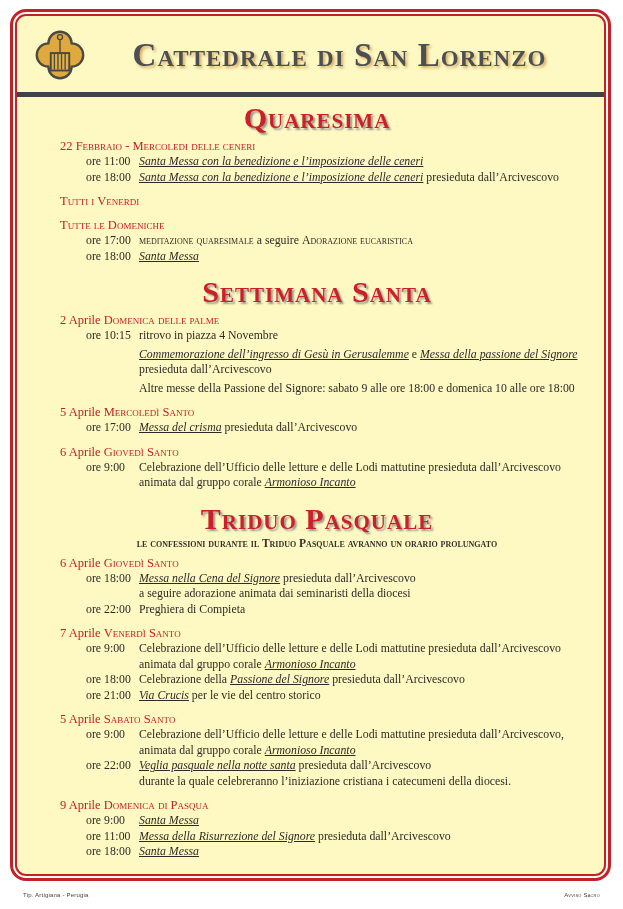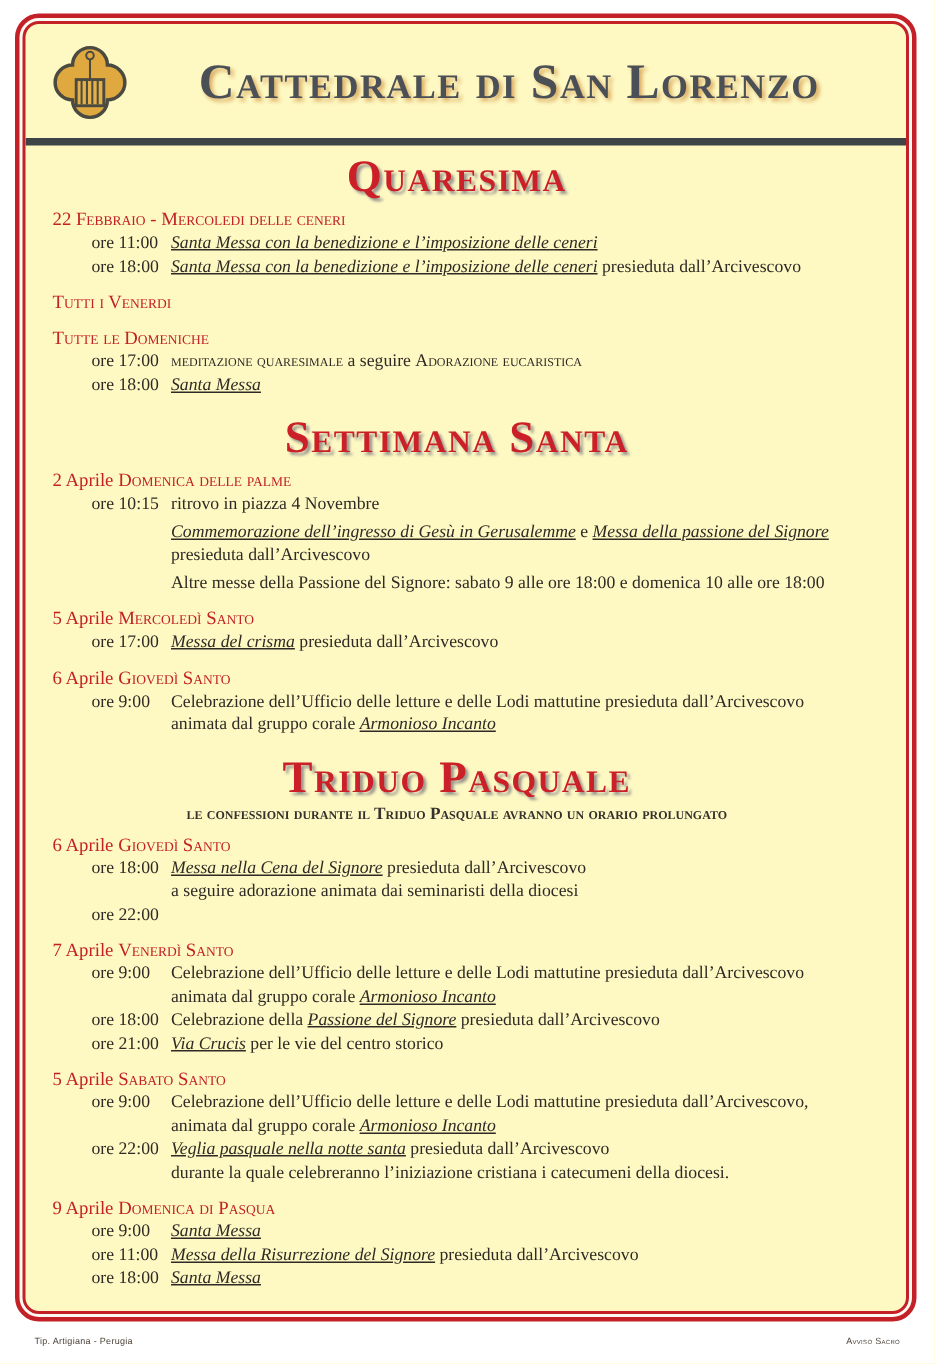--- a/index.html
+++ b/index.html
@@ -25,21 +25,21 @@
   .logo { width:62px; height:64px; flex:none; }
   .poster-title {
     flex:1; text-align:center;
     font-variant:small-caps; font-weight:bold;
     font-size:33px; letter-spacing:1px;
     color:#4b5056;
     text-shadow:2px 2px 3px #d9a85c;
     white-space:nowrap;
   }
   .divider { height:5px; background:#3e4347; flex:none; }
-  .content { flex:1; padding:3px 14px 0 2px; }
+  .content { flex:1; padding:3px 14px 0 27px; }
 
   .heading {
     text-align:center; font-variant:small-caps; font-weight:bold;
     color:#cb2027; font-size:30px; line-height:33px;
     letter-spacing:1px;
     text-shadow:2px 2px 2px #98948e;
     margin:1px 0 4px 0;
   }
   .section:not(:first-child) .heading { margin-top:11px; }
   .subheading {
@@ -169,20 +169,23 @@
             <div class="date"><span class="seg-n">6 Aprile </span><span class="seg-sc">Giovedì Santo</span></div>
             <div class="event">
               <div class="time">ore 18:00</div>
               <div class="desc">
                 <div class="line"><span class="seg-i">Messa nella Cena del Signore</span><span class="seg-n"> presieduta dall’Arcivescovo</span></div>
                 <div class="line"><span class="seg-n">a seguire adorazione animata dai seminaristi della diocesi</span></div>
               </div>
             </div>
             <div class="event">
               <div class="time">ore 22:00</div>
+              <div class="desc">
+                <div class="line"><span class="seg-n">Preghiera di Compieta</span></div>
+              </div>
             </div>
           </div>
           <div class="group">
             <div class="date"><span class="seg-n">7 Aprile </span><span class="seg-sc">Venerdì Santo</span></div>
             <div class="event">
               <div class="time">ore 9:00</div>
               <div class="desc">
                 <div class="line"><span class="seg-n">Celebrazione dell’Ufficio delle letture e delle Lodi mattutine presieduta dall’Arcivescovo</span></div>
                 <div class="line"><span class="seg-n">animata dal gruppo corale </span><span class="seg-i">Armonioso Incanto</span></div>
               </div>

